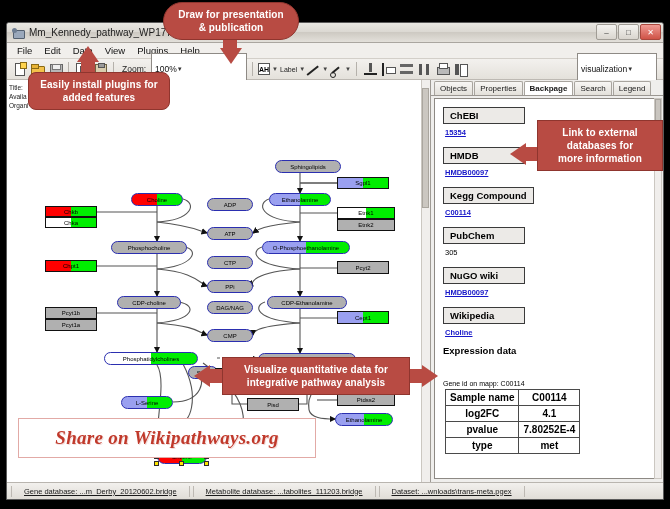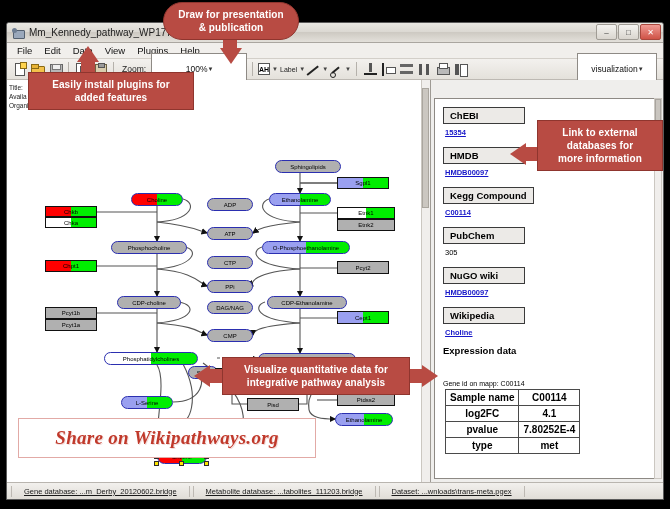--- a/index.html
+++ b/index.html
@@ -87,21 +87,21 @@
     width:16px; height:16px;
     display:flex; align-items:center; justify-content:center;
     position:relative;
     flex:0 0 auto;
   }
   .tb-sep { width:1px; height:14px; background:#b5b1ab; margin:0 3px; flex:0 0 auto;}
   .tb-label { font-size:8.5px; color:#222; margin:8px 3px; }
   .tb-combo {
     height:33px; min-width:78px;
     background:#fff; border:1px solid #8e8a85;
-    display:flex; align-items:center; justify-content:center;
+    display:flex; align-items:center; justify-content:flex-start;
     font-size:8.5px; padding:0 2px 0 3px; color:#111;
   }
   .tb-combo .arrow { font-size:6px; color:#333; }
   .tb-small-combo {
     height:15px; display:flex; align-items:center; gap:2px;
     font-size:8px; color:#222;
   }
   .tb-arrow-mini { font-size:6px; color:#444; }
 
   
@@ -564,20 +564,27 @@
             <span class="lbl">Pemt</span>
           </div>
         </div>
 
       <div id="canvas-vscroll">
         <div class="thumb"></div>
       </div>
     </div>
 
     <div id="info-pane">
+      <div id="tabstrip">
+        <div class="tab">Objects</div>
+        <div class="tab">Properties</div>
+        <div class="tab active">Backpage</div>
+        <div class="tab">Search</div>
+        <div class="tab">Legend</div>
+      </div>
 
       <div id="backpage">
 
         <div class="db-head">ChEBI</div>
         <a class="db-link" href="#">15354</a>
 
         <div class="db-head">HMDB</div>
         <a class="db-link" href="#">HMDB00097</a>
 
         <div class="db-head">Kegg Compound</div>
@@ -630,21 +637,21 @@
   </div>
 </div>
 
 <div class="callout" style="left:163px; top:2px; width:136px;border-radius:19px;">
   <div>Draw for presentation</div>
   <div>&amp; publication</div>
 </div>
 <div class="arrow-stem" style="left:223px; top:36px; width:14px; height:14px;"></div>
 <div class="arrow-down" style="left:220px; top:48px;"></div>
 
-<div class="callout" style="left:28px; top:72px; width:166px;">
+<div class="callout" style="left:28px; top:72px; width:142px;border-radius:8px;">
   <div>Easily install plugins for</div>
   <div>added features</div>
 </div>
 <div class="arrow-stem" style="left:81px; top:58px; width:14px; height:16px;"></div>
 <div class="arrow-up" style="left:77px; top:46px;"></div>
 
 <div class="callout" style="left:537px; top:120px; width:126px;">
   <div>Link  to external</div>
   <div>databases  for</div>
   <div>more information</div>

